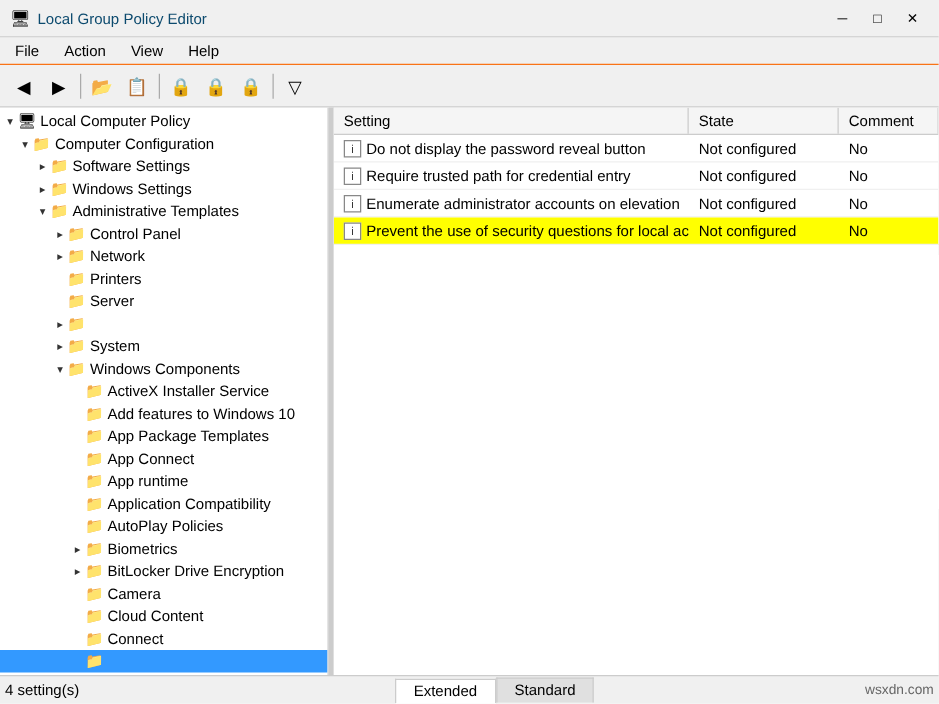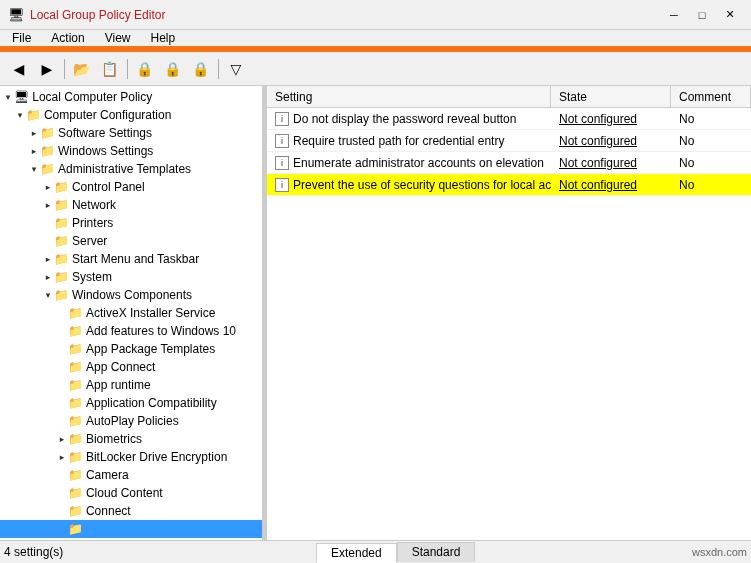--- a/index.html
+++ b/index.html
@@ -9,31 +9,31 @@
     .title-bar {
       background: #f0f0f0;
       border-bottom: 1px solid #ccc;
       display: flex;
       align-items: center;
       justify-content: space-between;
       padding: 4px 8px;
       height: 30px;
     }
     .title-bar-left { display: flex; align-items: center; gap: 6px; }
-    .title-bar-title { font-size: 12px; color: #b91c1c; }
+    .title-bar-title { font-size: 12px; color: #0c4a6e; }
     .title-bar-controls { display: flex; gap: 2px; }
     .title-btn {
       width: 26px; height: 20px; border: none; background: transparent;
       cursor: pointer; font-size: 11px; display: flex; align-items: center; justify-content: center;
     }
 
     
     .menu-bar {
       background: #f0f0f0;
-      border-bottom: 6px solid #f97316;
+      border-bottom: 1px solid #f97316;
       display: flex;
       align-items: center;
       padding: 2px 4px;
       height: 22px;
       gap: 4px;
     }
     .menu-item {
       padding: 2px 8px;
       cursor: pointer;
       font-size: 12px;
@@ -130,21 +130,21 @@
     .list-row.highlighted { background: #ffff00; }
     .list-row.highlighted .row-cell { color: #000; }
     .row-cell {
       padding: 2px 8px;
       font-size: 12px;
       overflow: hidden;
       text-overflow: ellipsis;
       white-space: nowrap;
     }
     .cell-setting { flex: 1; display: flex; align-items: center; }
-    .cell-state { width: 120px; text-decoration: underline; }
+    .cell-state { width: 120px; }
     .cell-comment { width: 80px; }
     .tab {
       padding: 2px 14px;
       border: 1px solid #ccc;
       border-bottom: none;
       background: #e0e0e0;
       cursor: pointer;
       font-size: 12px;
       height: 20px;
       display: flex;
@@ -279,21 +279,20 @@
 
     <div class="tree-item" style="padding-left:42px;">
       <span class="expand-toggle">&nbsp;</span>
       <span class="folder-icon">📁</span>
       <span class="tree-label">Server</span>
     </div>
 
     <div class="tree-item" style="padding-left:42px;">
       <span class="expand-toggle">▸</span>
       <span class="folder-icon">📁</span>
-      <span class="tree-label">Start Menu and Taskbar</span>
     </div>
 
     <div class="tree-item" style="padding-left:42px;">
       <span class="expand-toggle">▸</span>
       <span class="folder-icon">📁</span>
       <span class="tree-label">System</span>
     </div>
 
     <div class="tree-item" style="padding-left:42px;">
       <span class="expand-toggle">▾</span>

